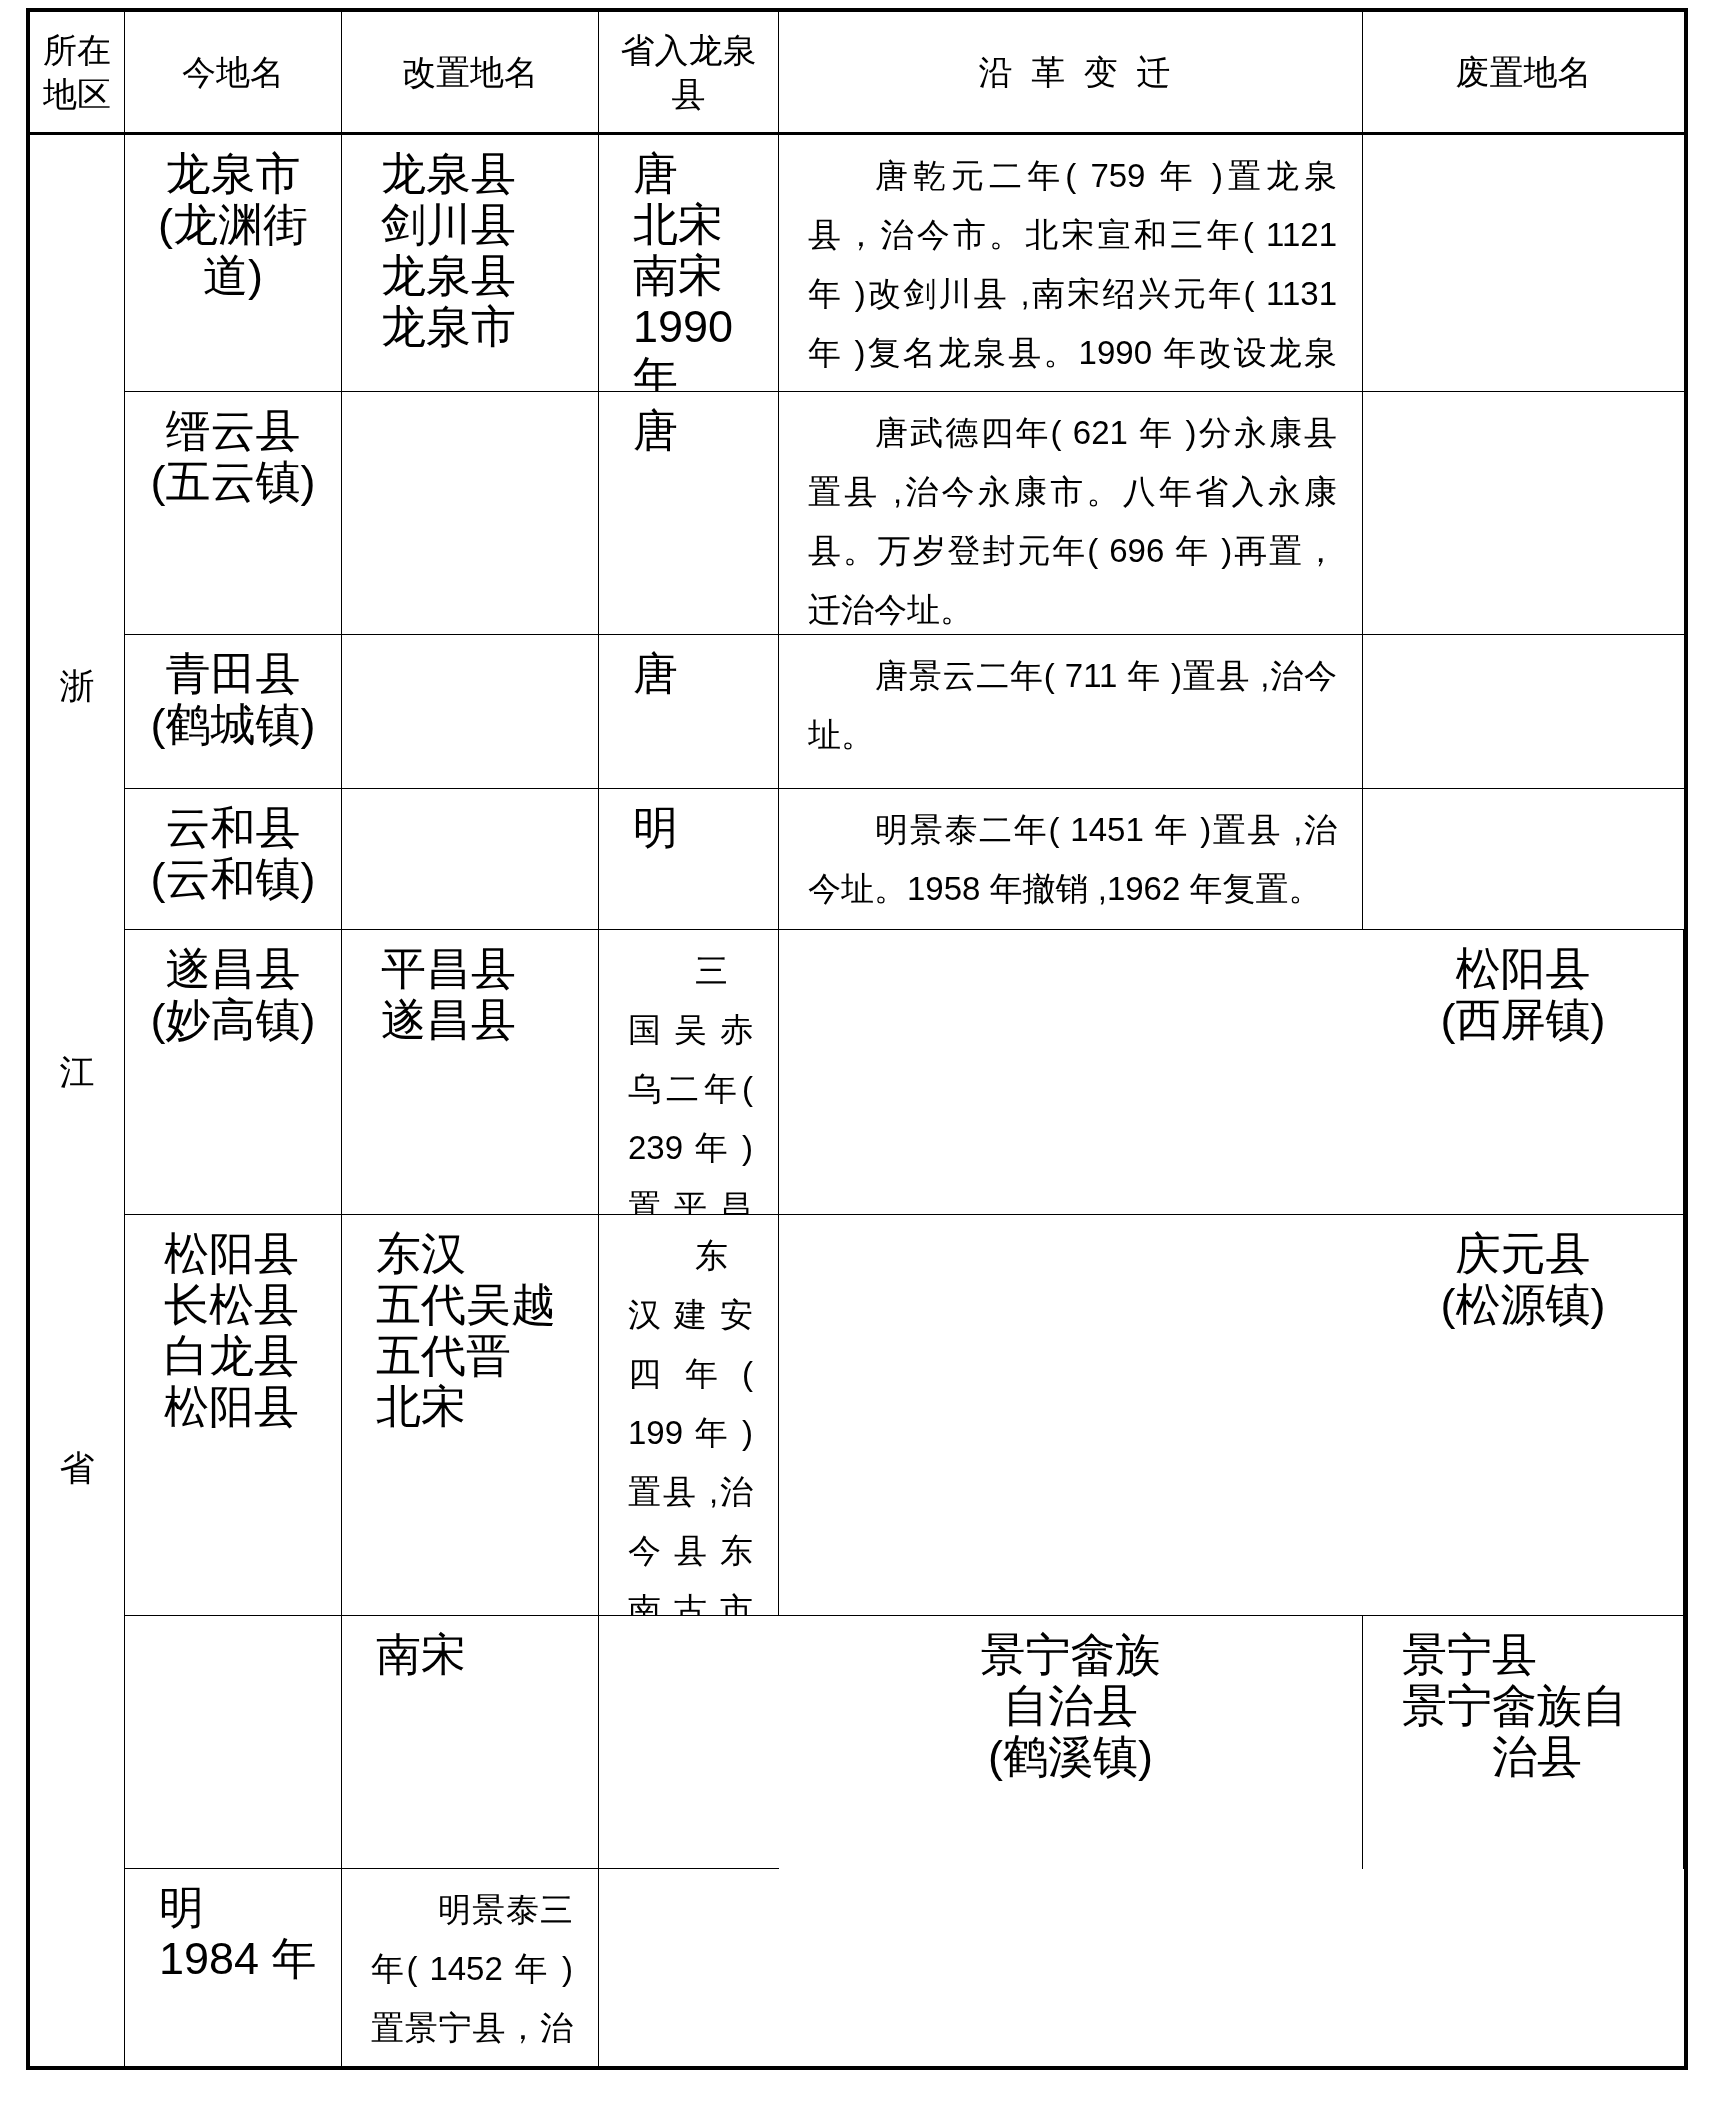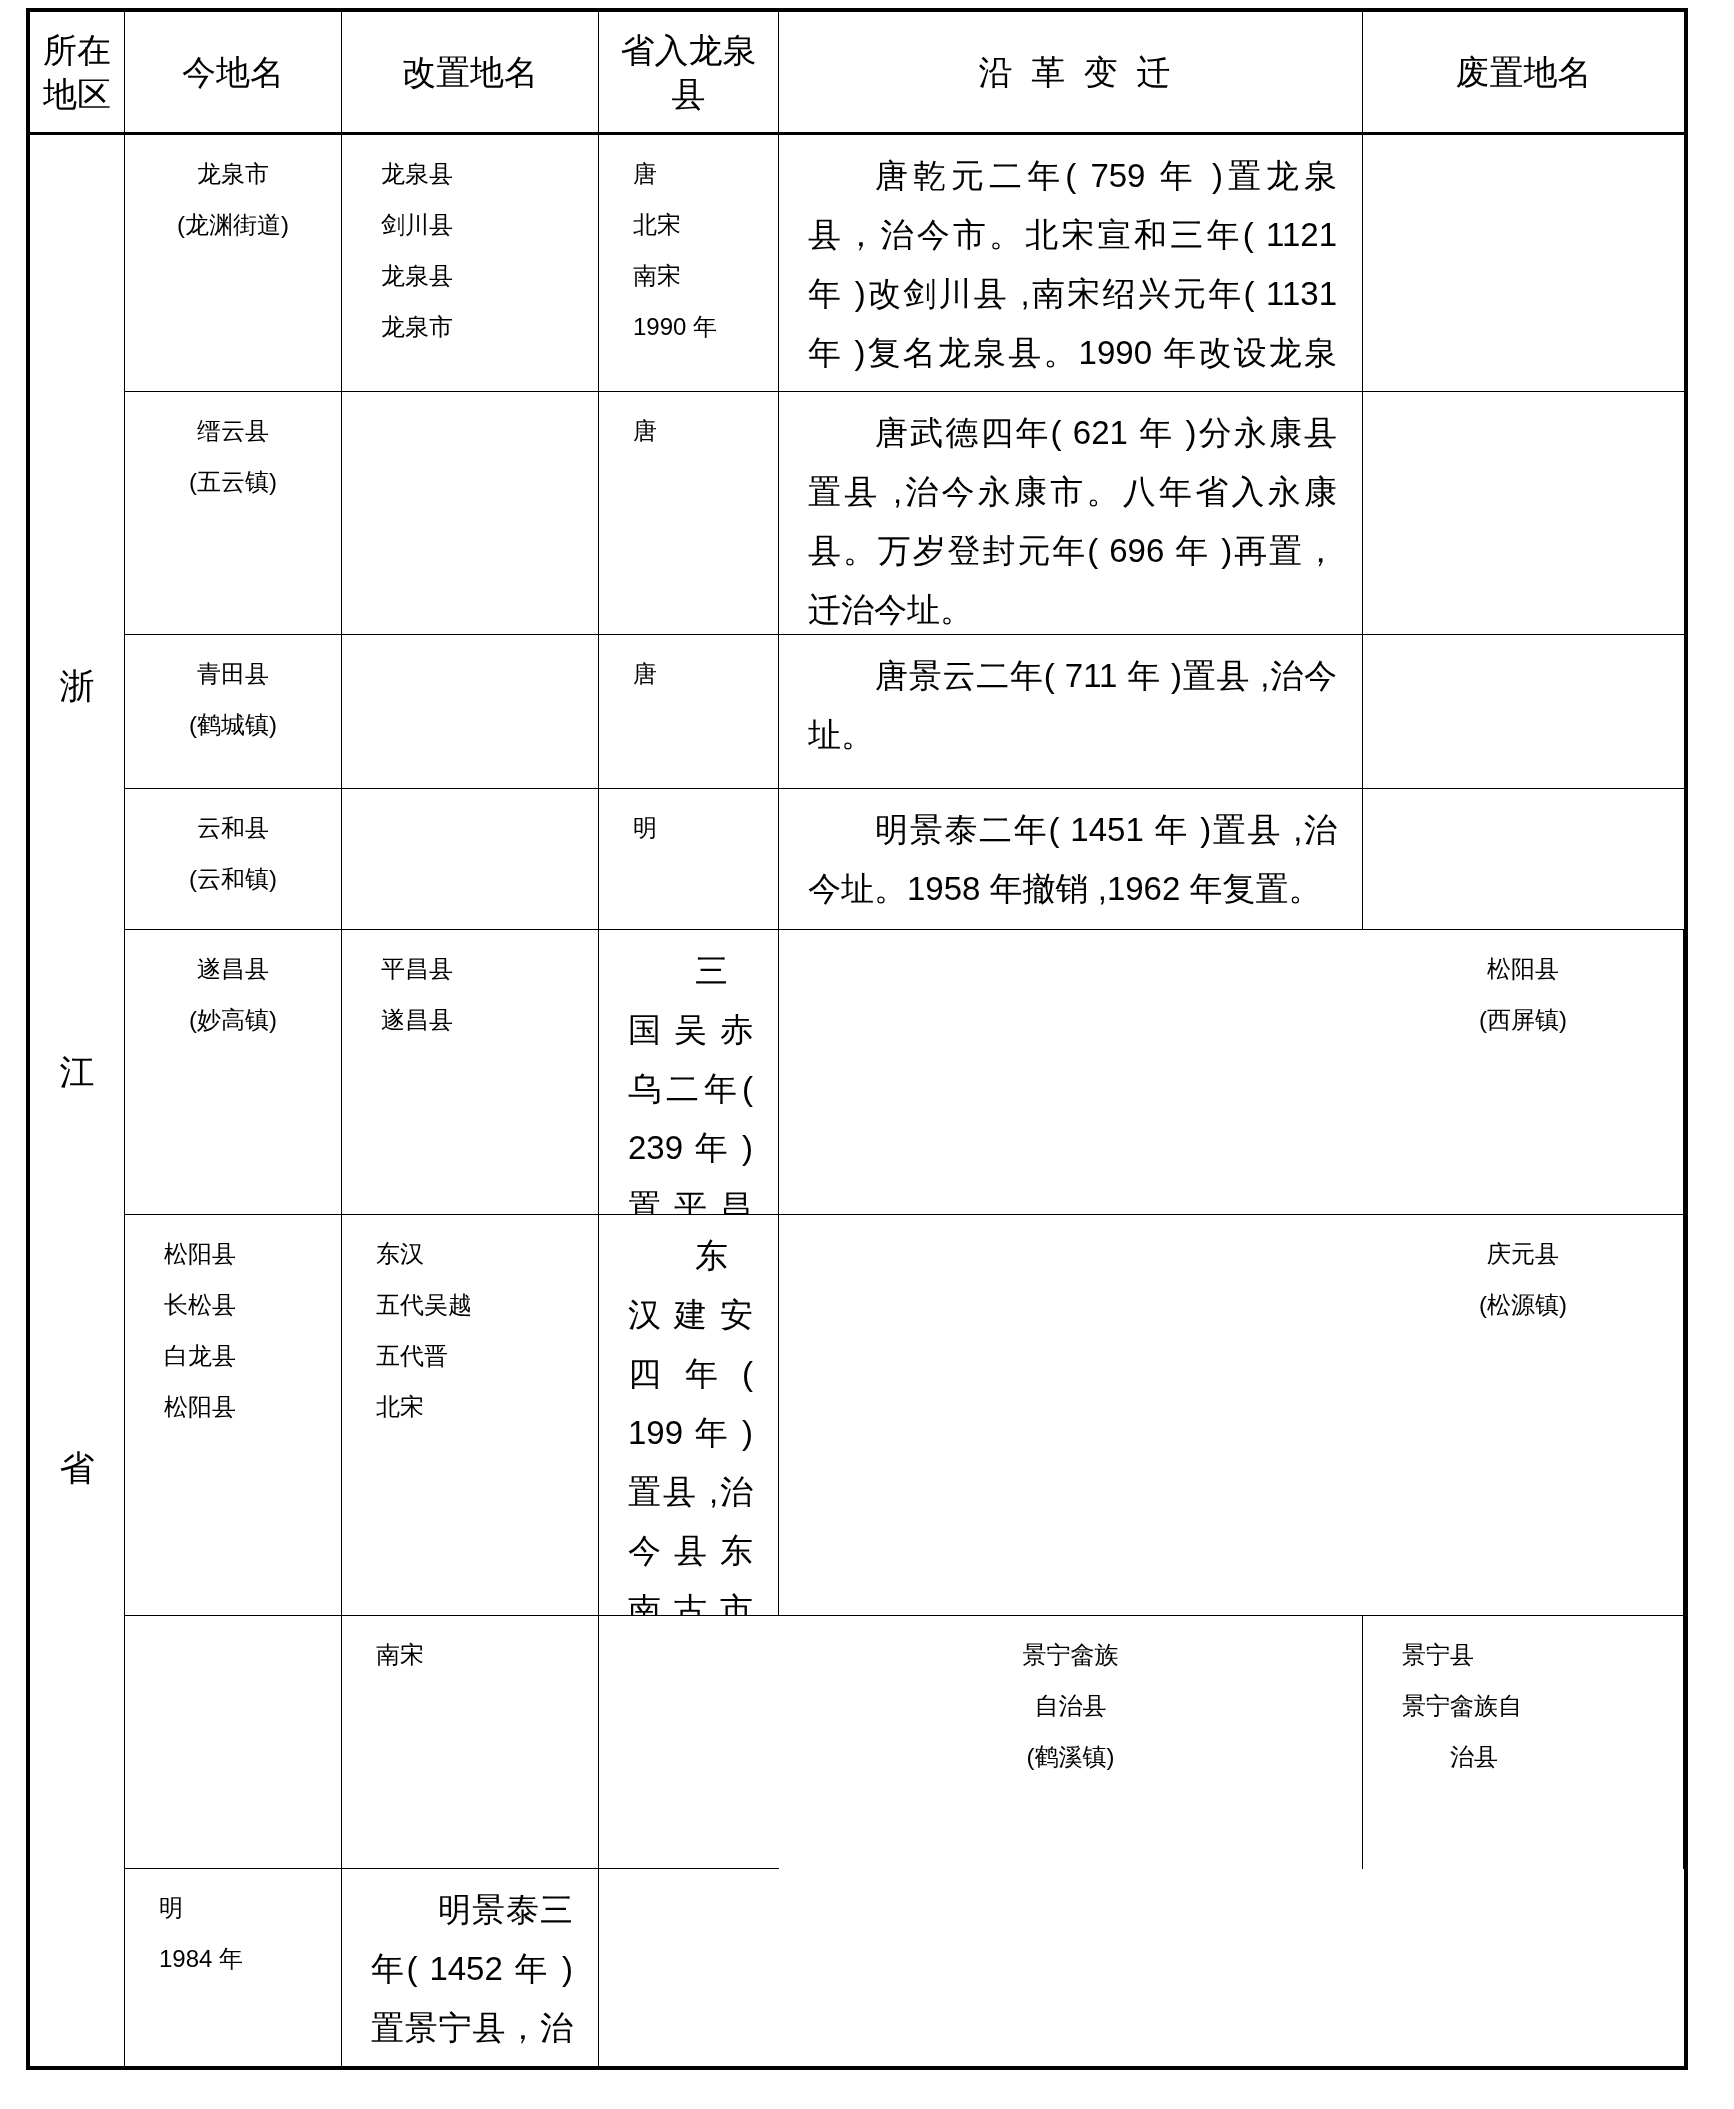--- a/index.html
+++ b/index.html
@@ -67,21 +67,21 @@
     left: 50%;
     transform: translate(-50%, -50%);
     font-size: 35px;
     line-height: 35px;
   }
   .region-char.c0 { top: 28.5%; }
   .region-char.c1 { top: 48.5%; }
   .region-char.c2 { top: 69.0%; }
   
   .list-cell {
-    font-size: 24px;
+    font-size: 45px;
     line-height: 51px;
     padding-top: 13.4px;
     white-space: pre-line;
   }
   .today-cell   { text-align: center; padding-left: 3.8px; padding-right: 3.8px; }
   .changed-cell { text-align: left; padding-left: 39px; padding-right: 7.7px; }
   .era-cell     { text-align: left; padding-left: 34px; padding-right: 5.8px; }
   .evo-cell {
     font-size: 33px;
     line-height: 59px;

